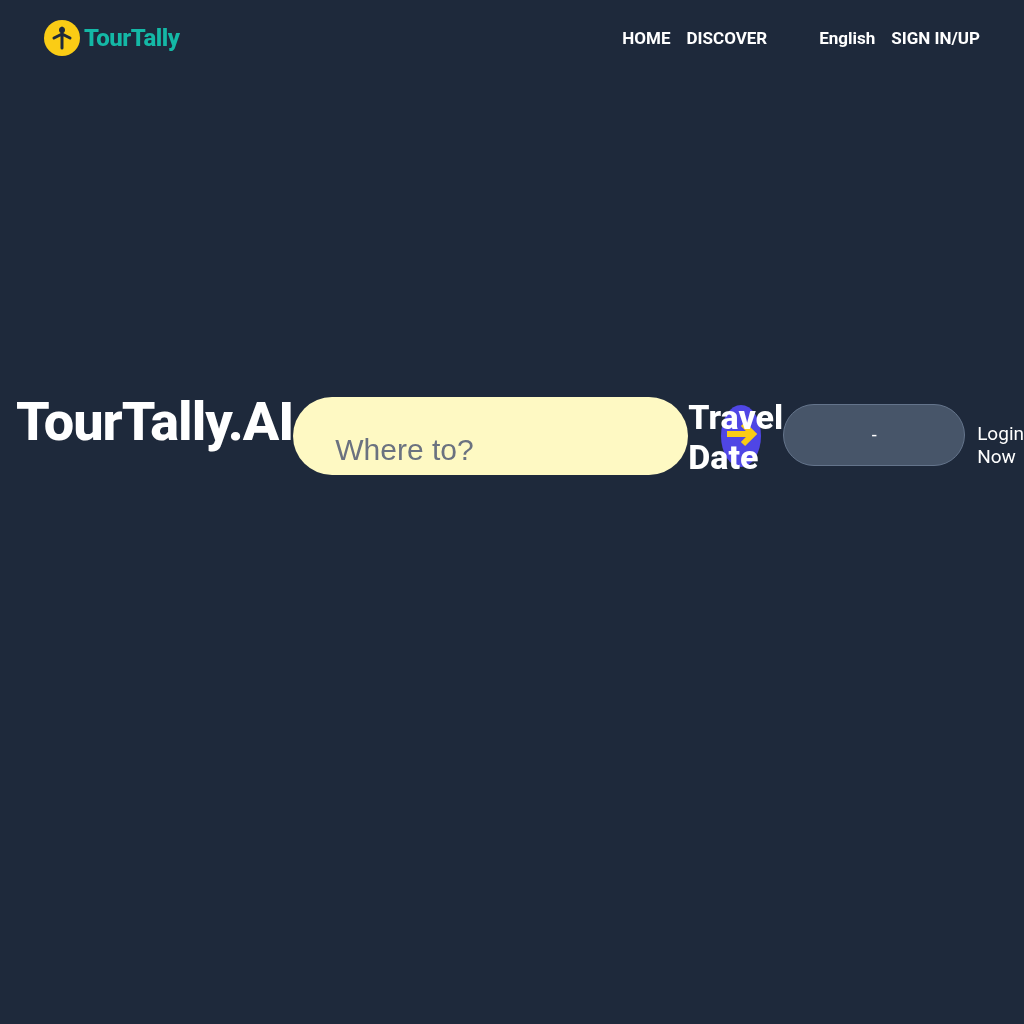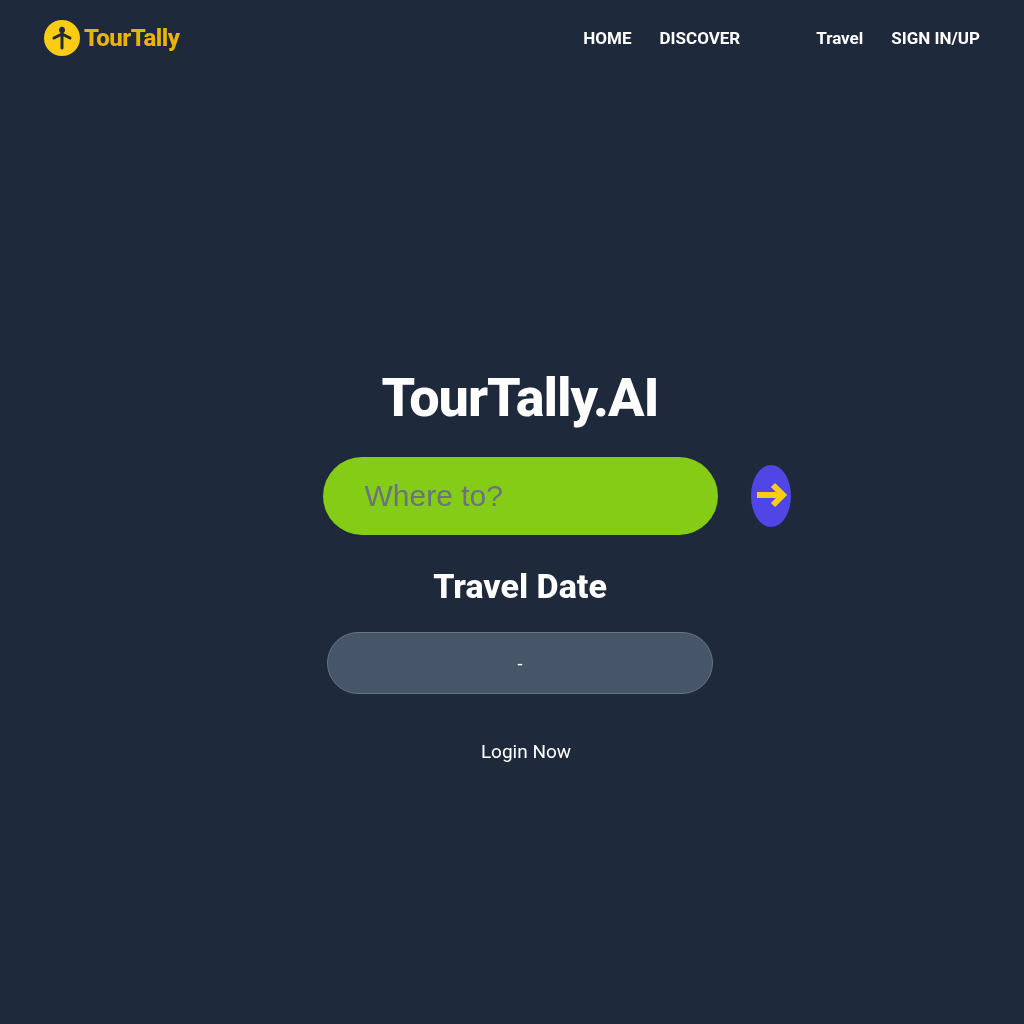--- a/index.html
+++ b/index.html
@@ -26,58 +26,58 @@
     width: 36px;
     height: 36px;
     display: flex;
     align-items: center;
     justify-content: center;
   }
   .logo-text {
     font-size: 24px;
     font-weight: 800;
     letter-spacing: -0.5px;
-    color: #eab308;
+    color: #14b8a6;
   }
   .nav {
     display: flex;
     align-items: center;
-    gap: 28px;
+    gap: 16px;
   }
   .nav-link {
     font-size: 17px;
     font-weight: 700;
     color: #ffffff;
     cursor: pointer;
   }
   .nav-gap {
     width: 20px;
   }
   .main {
     display: flex;
-    flex-direction: column;
+    flex-direction: row;
     align-items: center;
     margin-top: 290px;
     padding-left: 16px;
   }
   .title {
     font-size: 54px;
     font-weight: 800;
     letter-spacing: -1px;
   }
   .subtitle {
     font-size: 24px;
     font-weight: 700;
     margin-top: 38px;
   }
   .search-row {
     margin-top: 28px;
     display: flex;
-    align-items: center;
-    background: #84cc16;
+    align-items: flex-end;
+    background: #fef9c3;
     border-radius: 100px;
     padding: 8px 10px 8px 42px;
     width: 395px;
     height: 78px;
   }
   .search-input {
     flex: 1;
     border: none;
     background: transparent;
     font-size: 30px;
@@ -136,21 +136,21 @@
         <path d="M18 8 L18 28 M18 14 L10 18 M18 14 L26 18" stroke="#1e293b" stroke-width="3" stroke-linecap="round" fill="none"></path>
         <circle cx="18" cy="10" r="3" fill="#1e293b"></circle>
       </svg>
     </span>
     <span class="logo-text">TourTally</span>
   </div>
   <div class="nav">
     <span class="nav-link">HOME</span>
     <span class="nav-link">DISCOVER</span>
     <span class="nav-gap"></span>
-    <span class="nav-link">Travel</span>
+    <span class="nav-link">English</span>
     <span class="nav-link">SIGN IN/UP</span>
   </div>
 </div>
 
 <div class="main">
   <h1 class="title">TourTally.AI</h1>
 
   <div class="search-row">
     <input class="search-input" type="text" placeholder="Where to?" style="">
     <button class="go-button">

